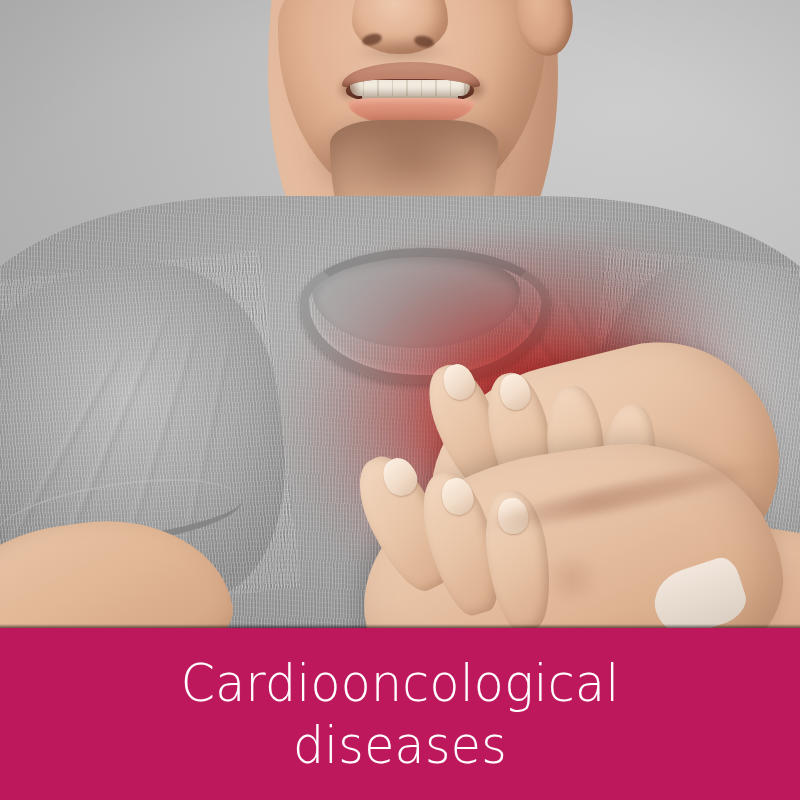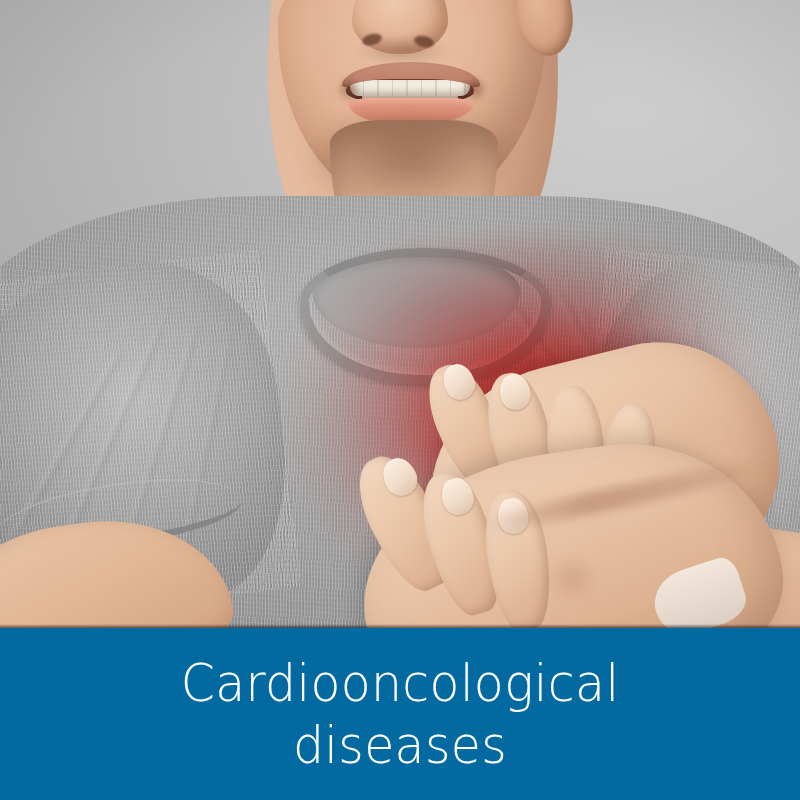--- a/index.html
+++ b/index.html
@@ -341,21 +341,21 @@
 
   
   .photo-edge{
     position:absolute;left:0;bottom:0;width:800px;height:4px;
     background:linear-gradient(180deg, rgba(0,0,0,0) 0%, rgba(0,0,0,.55) 100%);
   }
 
   
   .caption-bar{
     position:absolute;left:0;top:628px;width:800px;height:172px;
-    background:#0369a1;
+    background:#be185d;
     display:flex;align-items:center;justify-content:center;
   }
   .caption-text{
     width:100%;
     text-align:center;
     color:#ffffff;
     font-family:"DejaVu Sans","Liberation Sans",sans-serif;
     font-weight:300;
     font-size:52px;
     line-height:62px;

